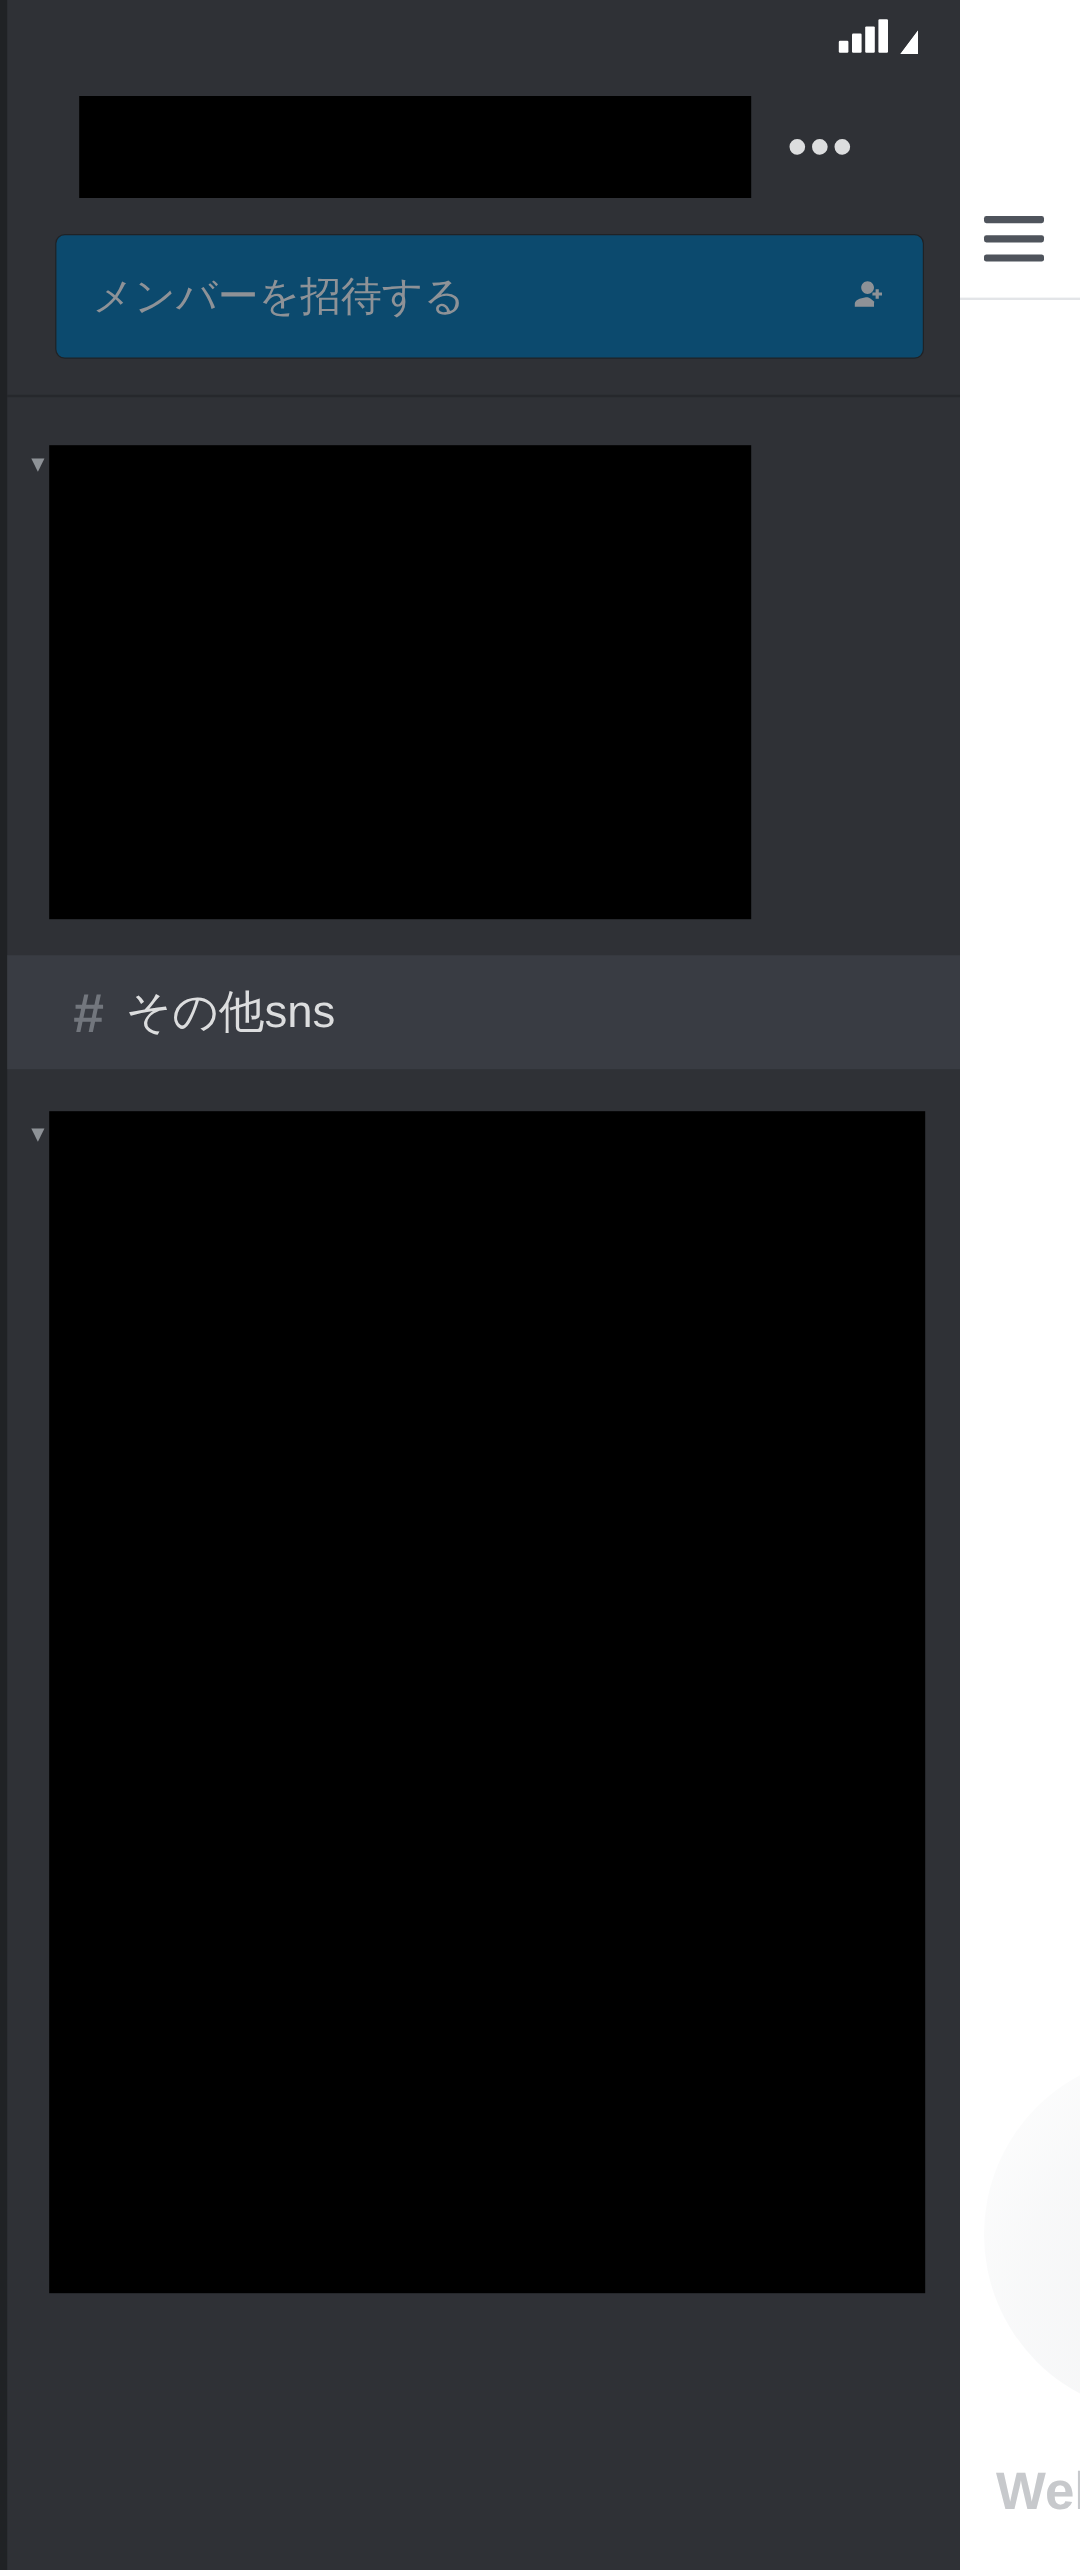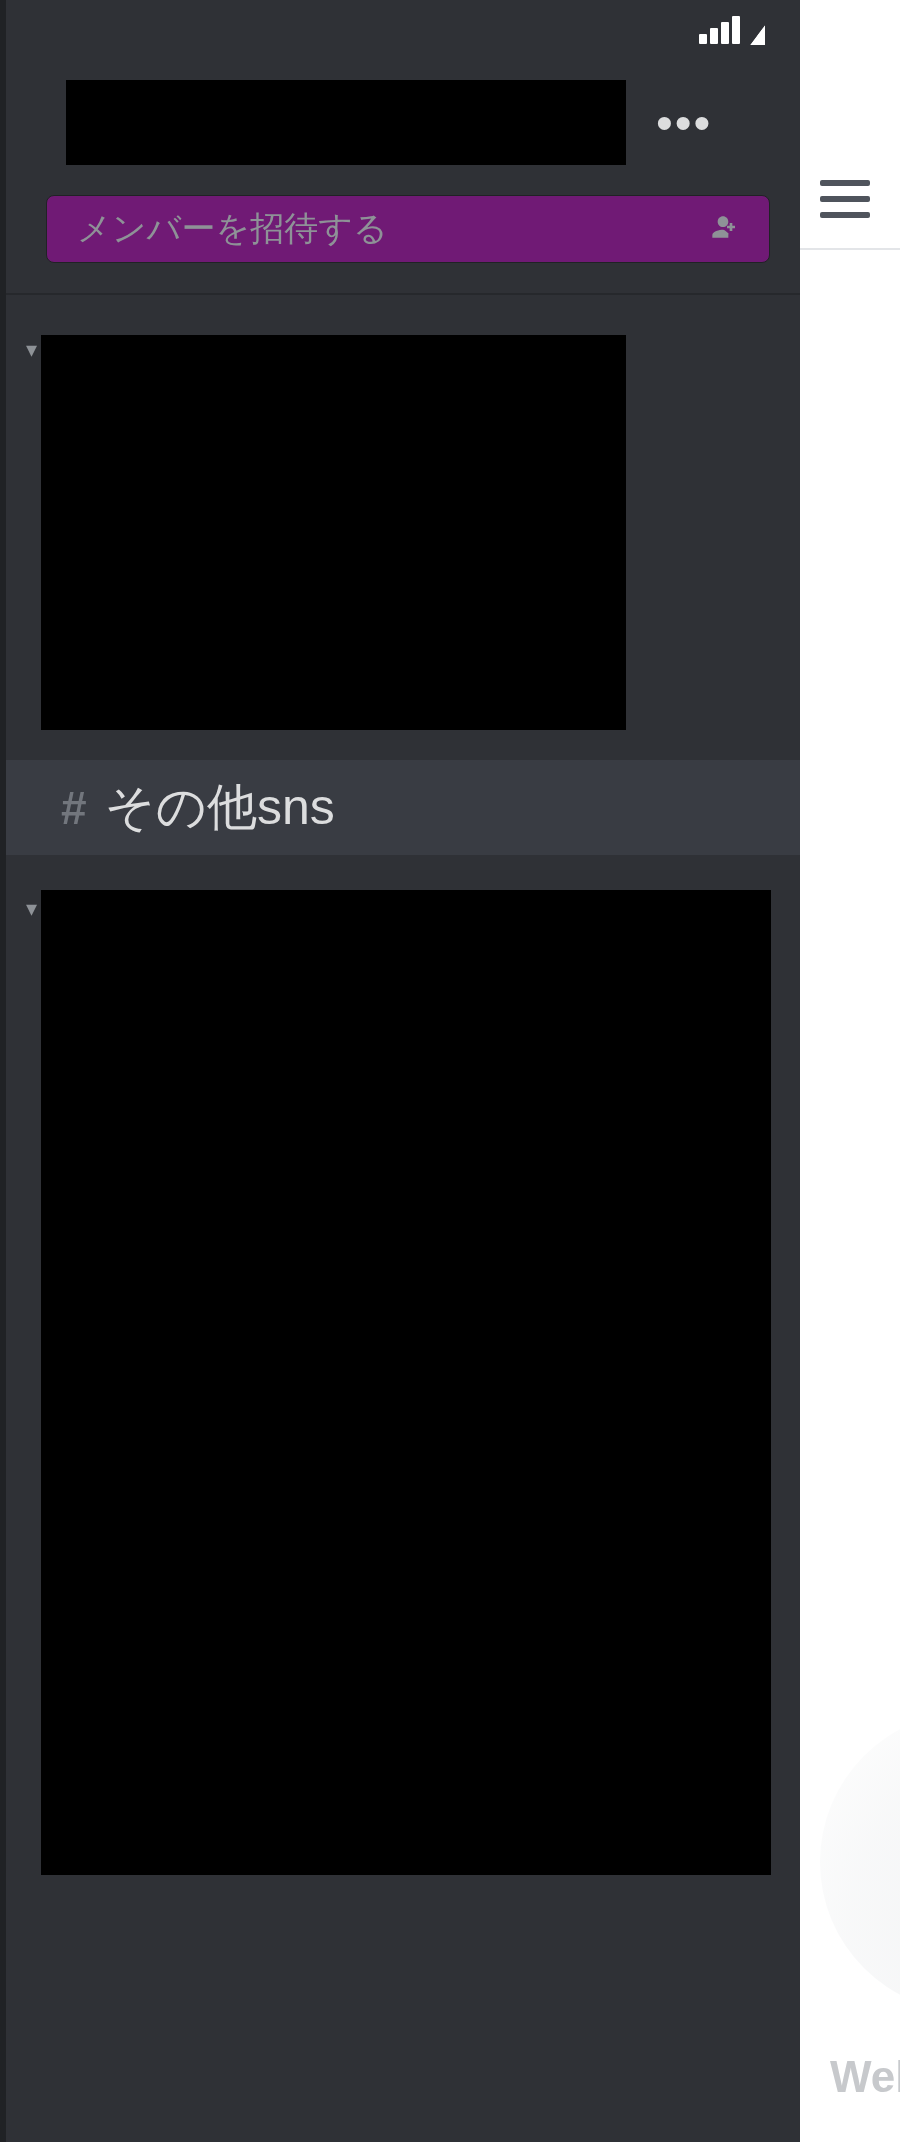--- a/index.html
+++ b/index.html
@@ -73,22 +73,22 @@
     letter-spacing: 2px;
     line-height: 1;
   }
 
   
   .invite-wrap {
     padding: 0 30px 30px 40px;
   }
   .invite-btn {
     width: 100%;
-    height: 68px;
-    background: #701a75;
+    height: 104px;
+    background: #0c4a6e;
     border: 1px solid #202225;
     border-radius: 8px;
     display: flex;
     align-items: center;
     justify-content: space-between;
     padding: 0 30px;
   }
   .invite-btn .label {
     color: #8e9297;
     font-size: 34px;
@@ -134,21 +134,21 @@
     gap: 18px;
     margin-bottom: 35px;
   }
   .hash {
     color: #72767d;
     font-size: 46px;
     font-weight: 600;
   }
   .channel-name {
     color: #dcddde;
-    font-size: 50px;
+    font-size: 38px;
     font-weight: 500;
   }
 
   .category-row-b {
     display: flex;
     align-items: flex-start;
     padding-left: 20px;
     margin-bottom: 30px;
   }
   .block-b { width: 730px; height: 985px; }

